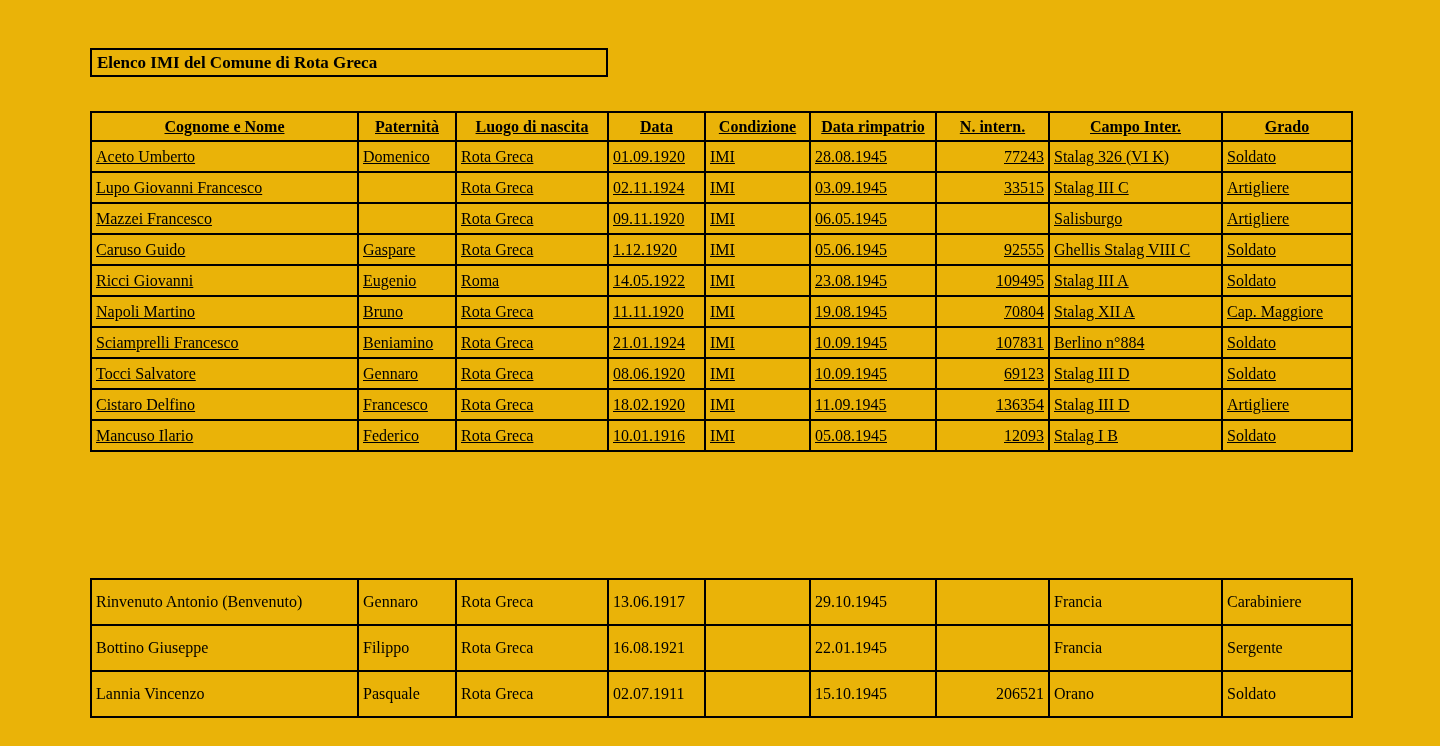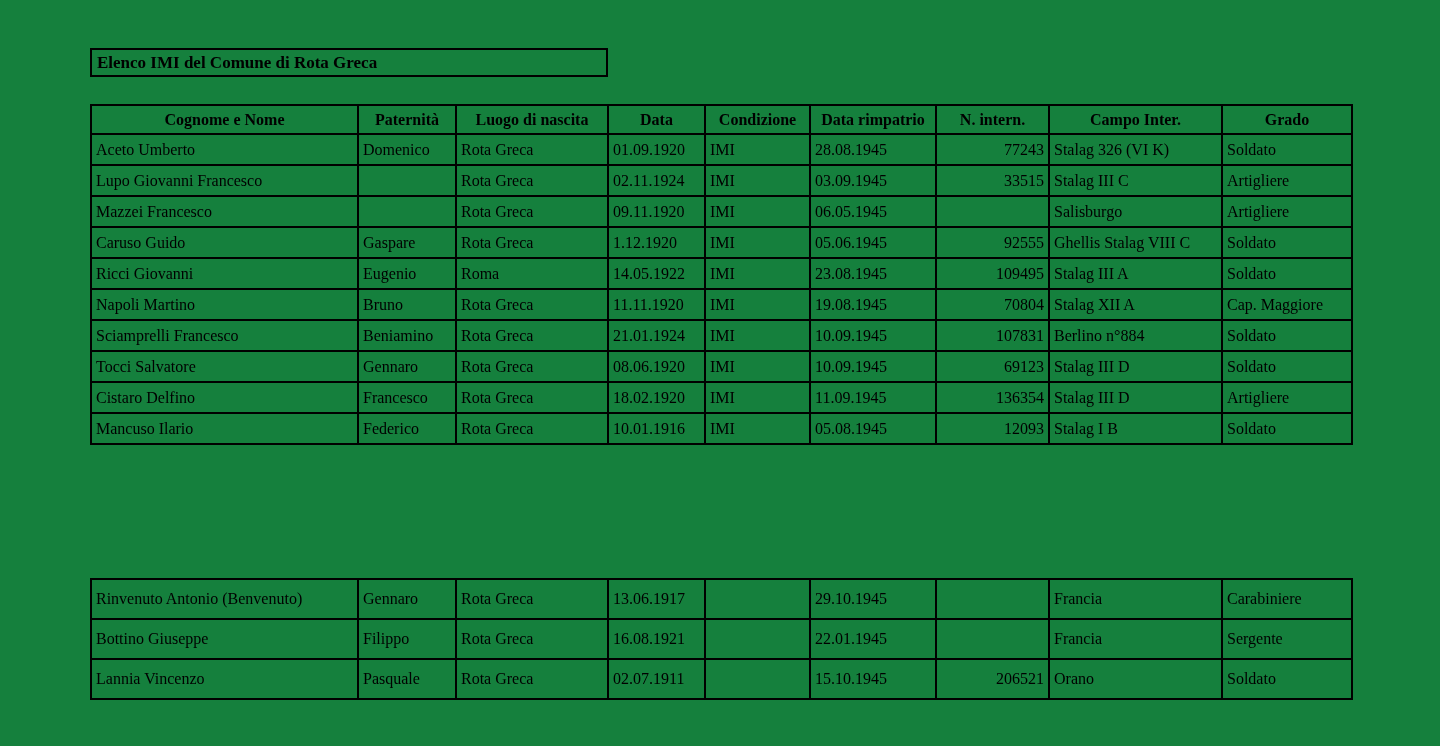--- a/index.html
+++ b/index.html
@@ -8,21 +8,21 @@
     background: #ffffff;
     width: 1440px;
     height: 746px;
     font-family: "Liberation Serif", serif;
     color: #000;
   }
   .page {
     position: relative;
     width: 1440px;
     height: 746px;
-    background: #15803d;
+    background: #eab308;
     overflow: hidden;
   }
   .title-box {
     position: absolute;
     left: 90px;
     top: 48px;
     width: 518px;
     height: 29px;
     box-sizing: border-box;
     border: 2px solid #000;
@@ -48,33 +48,33 @@
     font-size: 17px;
   }
   table.imi {
     position: absolute;
     left: 90px;
     border-collapse: collapse;
     table-layout: fixed;
     width: 1261px;
     font-size: 16px;
   }
-  table.imi-main { top: 104px; }
+  table.imi-main { top: 111px; text-decoration: underline; }
   table.imi-allied { top: 578px; }
   table.imi th, table.imi td {
     border: 2px solid #000;
     padding: 0 4px;
     overflow: hidden;
     white-space: nowrap;
     font-weight: normal;
     text-align: left;
   }
   table.imi thead tr { height: 29px; }
   table.imi-main tbody tr { height: 31px; }
-  table.imi-allied tbody tr { height: 40px; }
+  table.imi-allied tbody tr { height: 46px; }
   table.imi th {
     font-weight: bold;
     text-align: center;
     font-size: 16px;
   }
   table.imi td:nth-child(7) { text-align: right; }
 </style>
 </head>
 <body>
 

